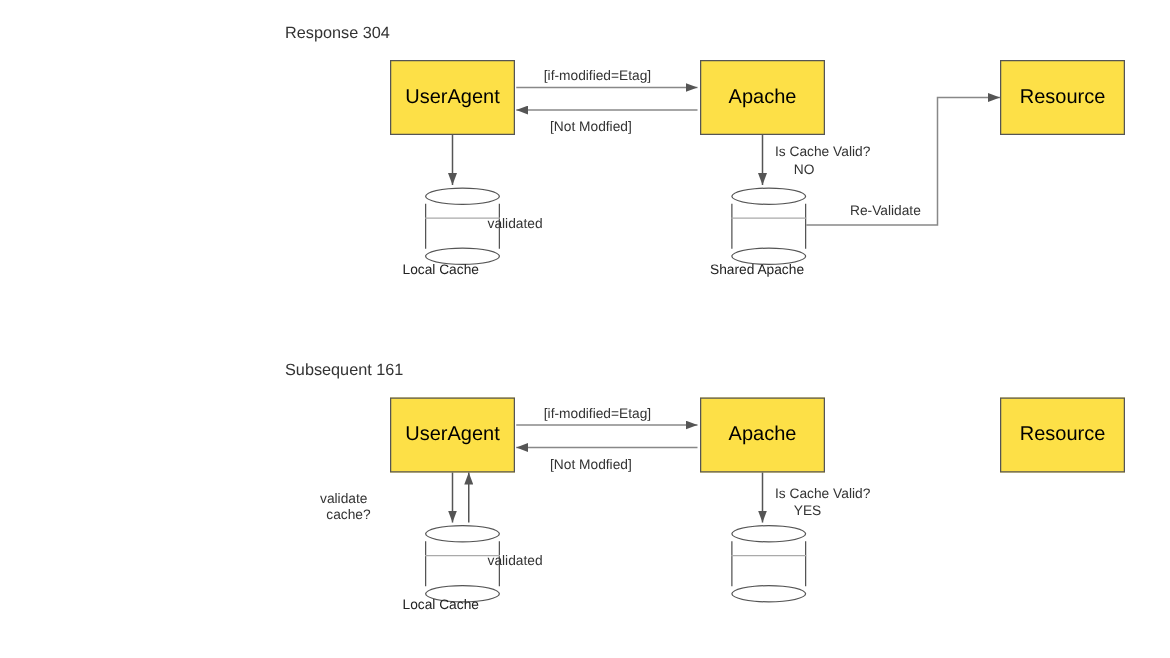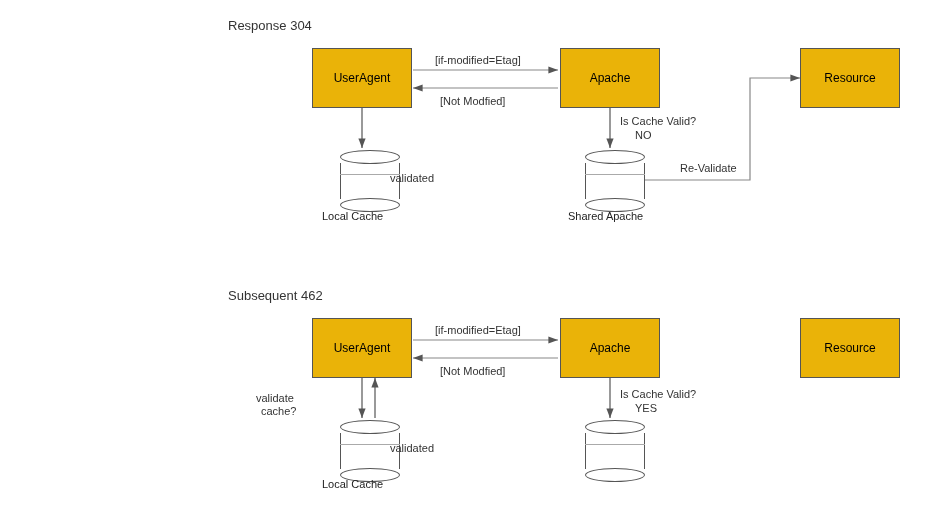--- a/index.html
+++ b/index.html
@@ -13,26 +13,26 @@
       position: relative;
     }
     .diagram {
       position: relative;
       width: 936px;
       height: 458px;
     }
     .box {
       position: absolute;
       border: 1px solid #555;
-      background: #eab308;
+      background: #fde047;
       display: flex;
       align-items: center;
       justify-content: center;
       text-align: center;
-      font-size: 12px;
+      font-size: 16px;
     }
     .label {
       position: absolute;
       font-size: 11px;
       color: #222;
       text-align: left;
     }
     svg.arrows {
       position: absolute;
       top: 0; left: 0;
@@ -75,21 +75,21 @@
   <div class="label" style="left:322px; top:210px;">Local Cache</div>
 
   <div style="position:absolute; left:585px; top:150px;">
     <div style="width:60px; height:14px; border:1px solid #555; border-radius:50%; background:#fff; position:relative; z-index:2;"></div>
     <div style="width:60px; height:36px; border-left:1px solid #555; border-right:1px solid #555; background:#fff; margin-top:-1px;"></div>
     <div style="width:60px; height:14px; border:1px solid #555; border-radius:50%; background:#fff; margin-top:-1px;"></div>
     <div style="position:absolute; top:24px; left:0; width:60px; height:1px; border-top:1px solid #aaa;"></div>
   </div>
   <div class="label" style="left:568px; top:210px;">Shared Apache</div>
 
-  <div class="section-title" style="left:228px; top:288px;">Subsequent 462</div>
+  <div class="section-title" style="left:228px; top:288px;">Subsequent 161</div>
 
   <div class="box" style="left:312px; top:318px; width:100px; height:60px;">
     <span>UserAgent</span>
   </div>
 
   <div class="box" style="left:560px; top:318px; width:100px; height:60px;">
     <span>Apache</span>
   </div>
 
   <div class="box" style="left:800px; top:318px; width:100px; height:60px;">

